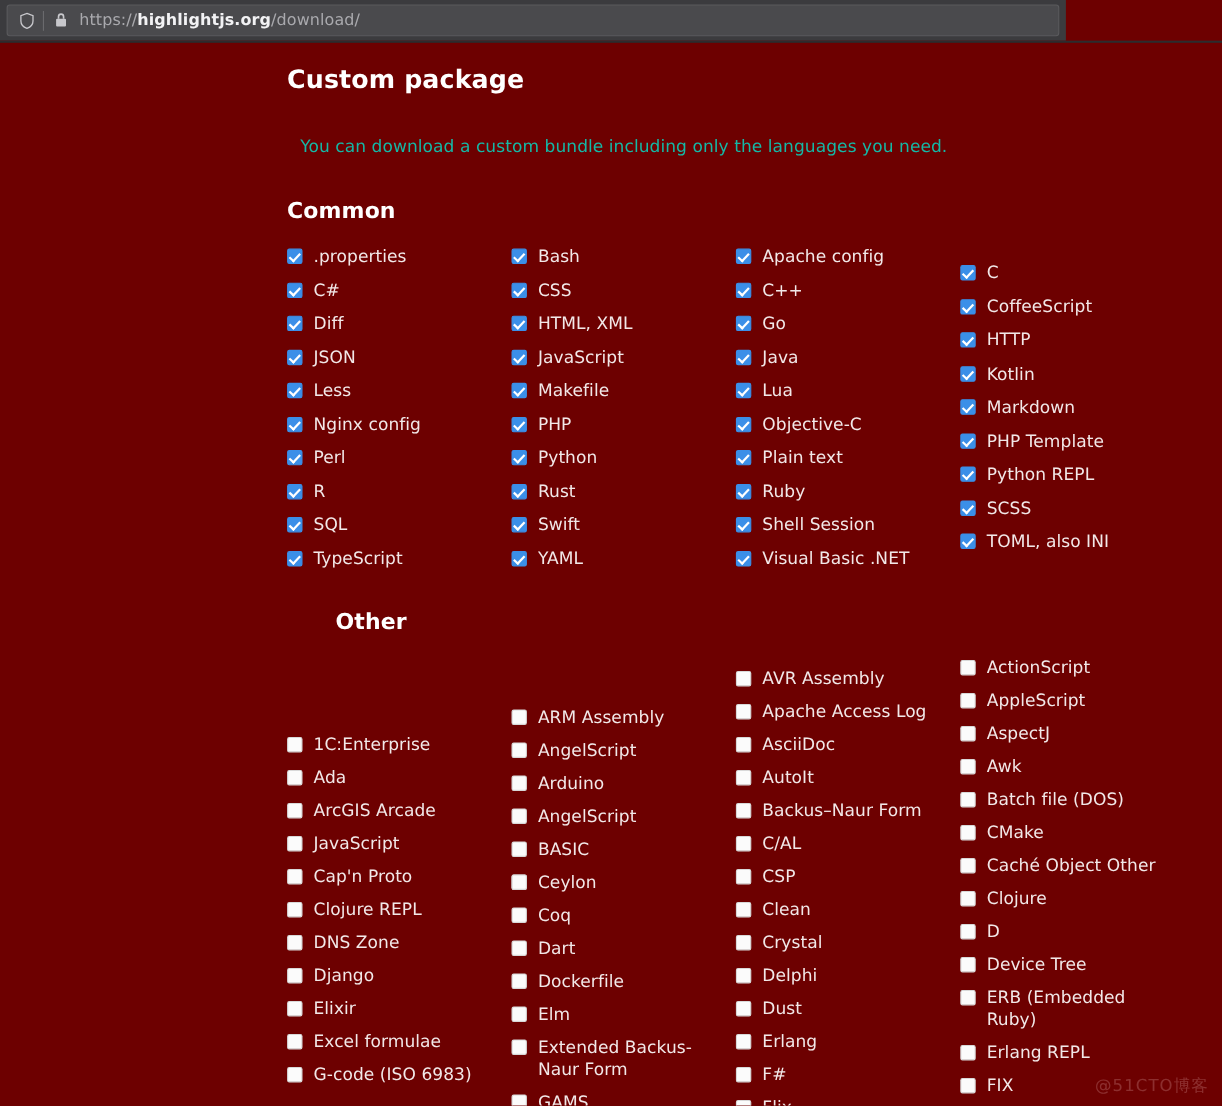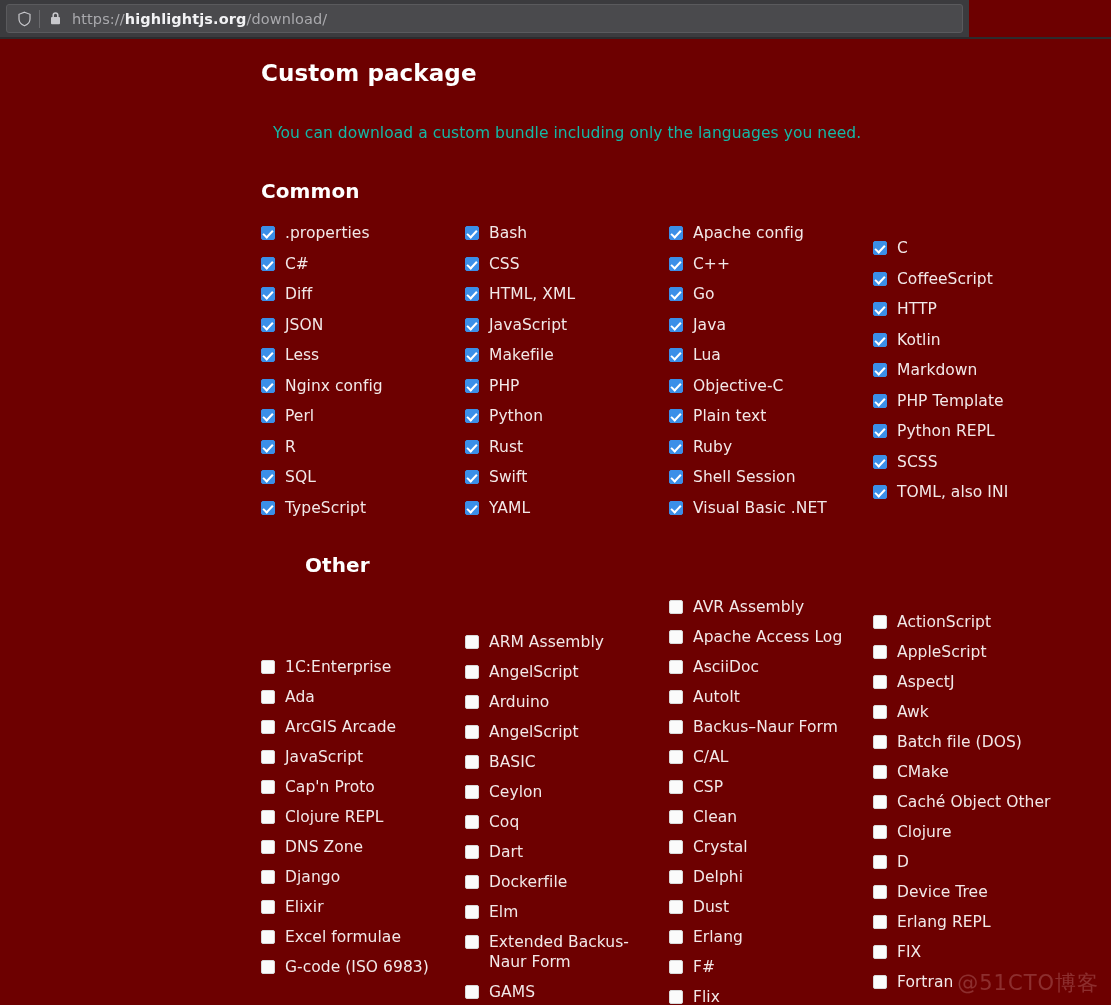--- a/index.html
+++ b/index.html
@@ -160,21 +160,21 @@
     border: solid #ffffff;
     border-width: 0 2px 2px 0;
     transform: rotate(43deg);
   }
 
   
   #watermark {
     position: absolute;
     right: 12px;
     bottom: 8px;
-    font-size: 21px;
+    font-size: 15px;
     color: rgba(255, 210, 210, 0.22);
     letter-spacing: 1px;
     font-family: "DejaVu Sans", "Liberation Sans", sans-serif;
     pointer-events: none;
     user-select: none;
   }
 </style>
 </head>
 <body>
 
@@ -305,21 +305,21 @@
           <label class="lang-item"><span class="cb unchecked"></span><span>ActionScript</span></label>
           <label class="lang-item"><span class="cb unchecked"></span><span>AppleScript</span></label>
           <label class="lang-item"><span class="cb unchecked"></span><span>AspectJ</span></label>
           <label class="lang-item"><span class="cb unchecked"></span><span>Awk</span></label>
           <label class="lang-item"><span class="cb unchecked"></span><span>Batch file (DOS)</span></label>
           <label class="lang-item"><span class="cb unchecked"></span><span>CMake</span></label>
           <label class="lang-item"><span class="cb unchecked"></span><span>Caché Object Other</span></label>
           <label class="lang-item"><span class="cb unchecked"></span><span>Clojure</span></label>
           <label class="lang-item"><span class="cb unchecked"></span><span>D</span></label>
           <label class="lang-item"><span class="cb unchecked"></span><span>Device Tree</span></label>
-          <label class="lang-item"><span class="cb unchecked"></span></label>
+          <label class="lang-item"><span class="cb unchecked"></span><span>ERB (Embedded Ruby)</span></label>
           <label class="lang-item"><span class="cb unchecked"></span><span>Erlang REPL</span></label>
           <label class="lang-item"><span class="cb unchecked"></span><span>FIX</span></label>
           <label class="lang-item"><span class="cb unchecked"></span><span>Fortran</span></label>
           <label class="lang-item"><span class="cb unchecked"></span><span>GLSL</span></label>
         </div>
       </div>
 
   </div>
 
   <div id="watermark">@51CTO博客</div>

